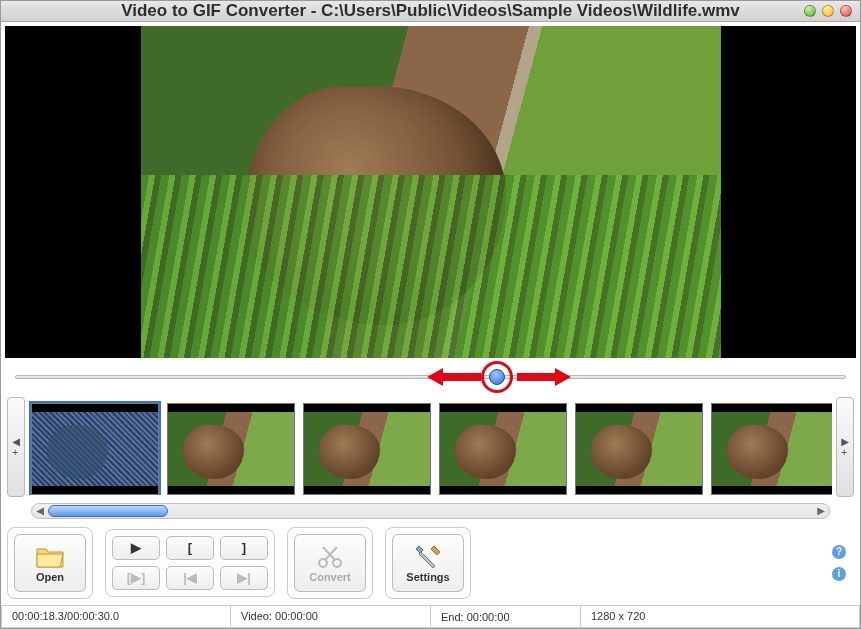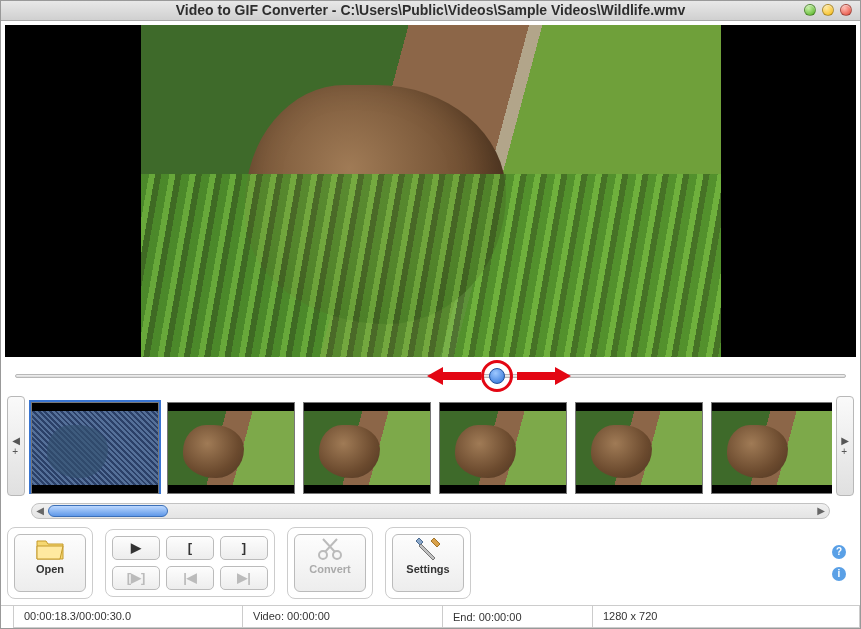--- a/index.html
+++ b/index.html
@@ -7,21 +7,21 @@
 
 .window { width: 861px; height: 629px; display: flex; flex-direction: column; border: 1px solid #999; }
 
 .titlebar {
   height: 22px;
   background: linear-gradient(#e8e8e8, #d0d0d0);
   border-bottom: 1px solid #aaa;
   display: flex; align-items: center; justify-content: center;
   position: relative;
 }
-.titlebar-text { font-size: 14px; color: #2e2e2e; font-weight: bold; }
+.titlebar-text { font-size: 17px; color: #2e2e2e; font-weight: bold; }
 .traffic { position: absolute; right: 8px; display: flex; gap: 6px; }
 .dot { width: 12px; height: 12px; border-radius: 50%; border: 1px solid rgba(0,0,0,.3); box-shadow: inset 0 1px 1px rgba(255,255,255,.5); }
 .dot.green  { background: radial-gradient(circle at 35% 30%, #c8f1a8, #4caf1a); }
 .dot.yellow { background: radial-gradient(circle at 35% 30%, #ffe9a0, #f6b80c); }
 .dot.red    { background: radial-gradient(circle at 35% 30%, #ffbcb3, #e24131); }
 
 .preview-area {
   height: 340px; background: #000; margin: 4px 4px 4px 4px;
   display: flex; align-items: center; justify-content: center;
   position: relative;
@@ -109,39 +109,39 @@
   border:1px solid #3a6fb8;
 }
 
 .toolbar {
   height:72px; margin:8px 6px 0; display:flex; align-items:center; gap:12px; justify-content:center;
 }
 .btn-group { border:1px solid #ccc; border-radius:8px; padding:6px; display:flex; gap:6px; align-items:center; background:#fff; }
 .big-btn {
   width:72px; height:58px; border:1px solid #bbb; border-radius:6px;
   background:linear-gradient(#fdfdfd,#ededed);
-  display:flex; flex-direction:column; align-items:center; justify-content:flex-start;
+  display:flex; flex-direction:column; align-items:center; justify-content:center;
   font-size:11px; font-weight:bold; color:#333; cursor:pointer;
 }
 .big-btn.disabled { color:#aaa; cursor:default; }
 .big-btn .ico { height:28px; display:flex; align-items:center; justify-content:center; }
 .mini-col { display:flex; flex-direction:column; gap:6px; }
 .mini-row { display:flex; gap:6px; }
 .mini-btn {
   width:48px; height:24px; border:1px solid #bbb; border-radius:5px;
   background:linear-gradient(#fdfdfd,#ededed);
   display:flex; align-items:center; justify-content:center; cursor:pointer;
   font-size:13px; font-weight:bold; color:#333;
 }
 .mini-btn.disabled { color:#bbb; cursor:default; }
 .info-icons { display:flex; flex-direction:column; gap:8px; margin-left:auto; padding-right:8px; }
 .info-icons .iicon { width:14px; height:14px; border-radius:50%; background:#5aa0e6; color:#fff; font-size:10px; font-weight:bold; display:flex; align-items:center; justify-content:center; cursor:pointer;}
 
 .statusbar {
-  height:26px; border-top:1px solid #ccc; display:flex; margin-top:6px;padding-left:12px;
+  height:26px; border-top:1px solid #ccc; display:flex; margin-top:6px;
 }
 .statusbar .cell {
   border:1px solid #ccc; border-top:none; border-left:none; padding:4px 10px;
   font-size:11px; color:#333; display:flex; align-items:center;
 }
 .statusbar .cell:first-child{ border-left:1px solid #ccc; }
 .statusbar .cell.c1{ width:230px; }
 .statusbar .cell.c2{ width:200px; }
 .statusbar .cell.c3{ width:150px;align-items:flex-end; }
 .statusbar .cell.c4{ flex:1; }

